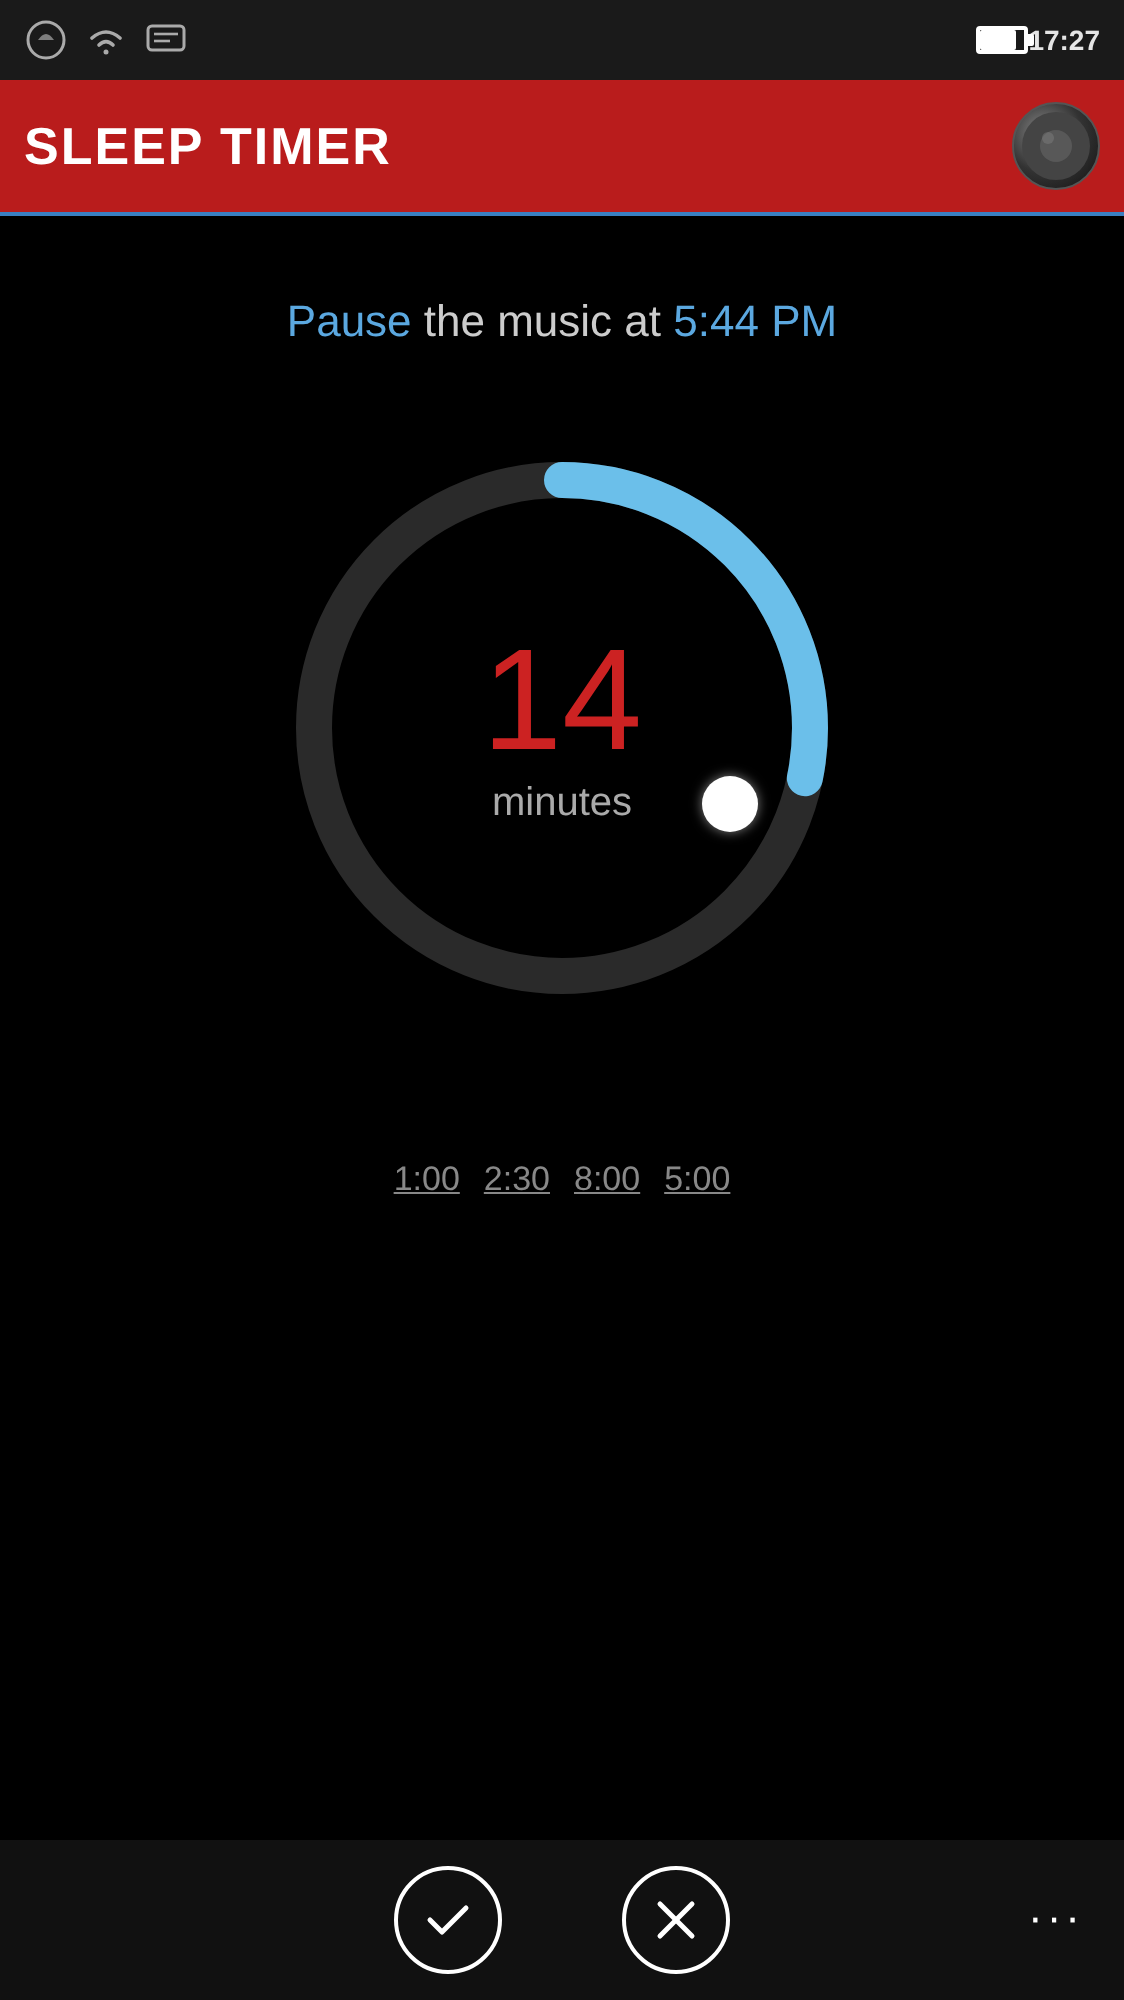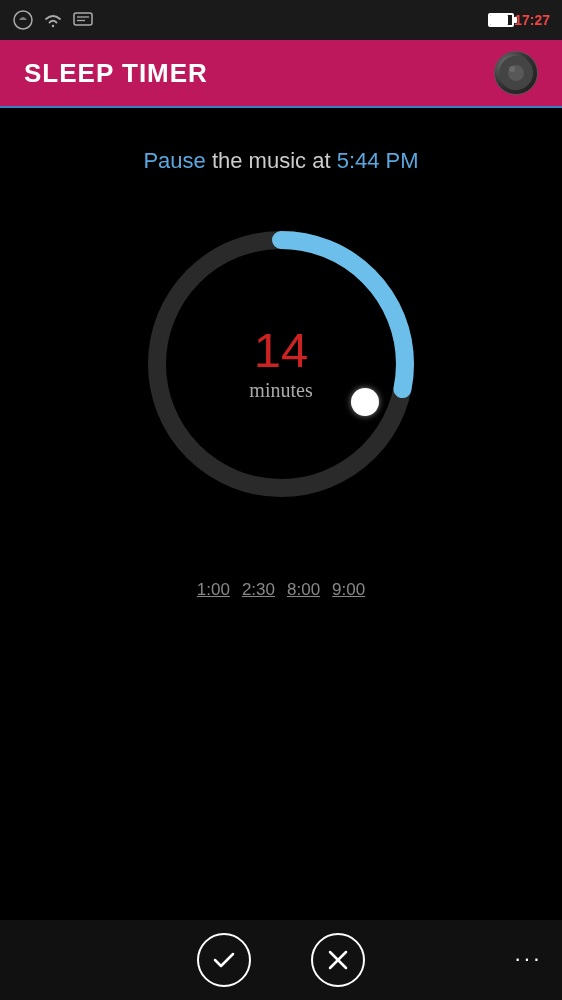--- a/index.html
+++ b/index.html
@@ -37,21 +37,21 @@
       align-items: center;
       justify-content: center;
     }
 
     .status-right {
       display: flex;
       align-items: center;
       gap: 0;
       font-size: 14px;
       font-weight: 600;
-      color: #ef4444;
+      color: #e5e5e5;
     }
 
     .battery-icon {
       display: inline-block;
       width: 26px;
       height: 14px;
       border: 2px solid #fff;
       border-radius: 2px;
       position: relative;
     }
@@ -69,25 +69,25 @@
     .battery-fill {
       width: 80%;
       height: 100%;
       background: #fff;
       border-radius: 1px;
     }
 
     
     .app-header {
       height: 68px;
-      background: #be185d;
+      background: #b91c1c;
       display: flex;
       align-items: center;
       justify-content: space-between;
-      padding: 0 24px;
+      padding: 0 12px;
       border-bottom: 2px solid #3a7fc1;
     }
 
     .app-title {
       font-size: 26px;
       font-weight: 700;
       color: #fff;
       letter-spacing: 1px;
     }
 
@@ -161,31 +161,30 @@
 
     .circle-center {
       position: absolute;
       top: 50%;
       left: 50%;
       transform: translate(-50%, -50%);
       text-align: center;
     }
 
     .timer-number {
-      font-size: 49px;
+      font-size: 72px;
       font-weight: 400;
       color: #cc2222;
       line-height: 1;
     }
 
     .timer-label {
       font-size: 20px;
       color: #aaa;
       margin-top: 4px;
-      font-family: Liberation Serif, serif;
     }
 
     
     .drag-handle {
       position: absolute;
       width: 28px;
       height: 28px;
       background: #fff;
       border-radius: 50%;
       
@@ -320,21 +319,21 @@
     </div>
 
     
     <div class="drag-handle"></div>
   </div>
 
   <div class="quick-times">
     <button class="quick-time-btn">1:00</button>
     <button class="quick-time-btn">2:30</button>
     <button class="quick-time-btn">8:00</button>
-    <button class="quick-time-btn">9:00</button>
+    <button class="quick-time-btn">5:00</button>
   </div>
 
 </div>
 
 <div class="bottom-bar">
   <button class="action-btn">
     <svg width="26" height="26" viewBox="0 0 26 26">
       <polyline points="4,13 10,19 22,7" fill="none" stroke="#fff" stroke-width="2.5" stroke-linecap="round" stroke-linejoin="round"></polyline>
     </svg>
   </button>

